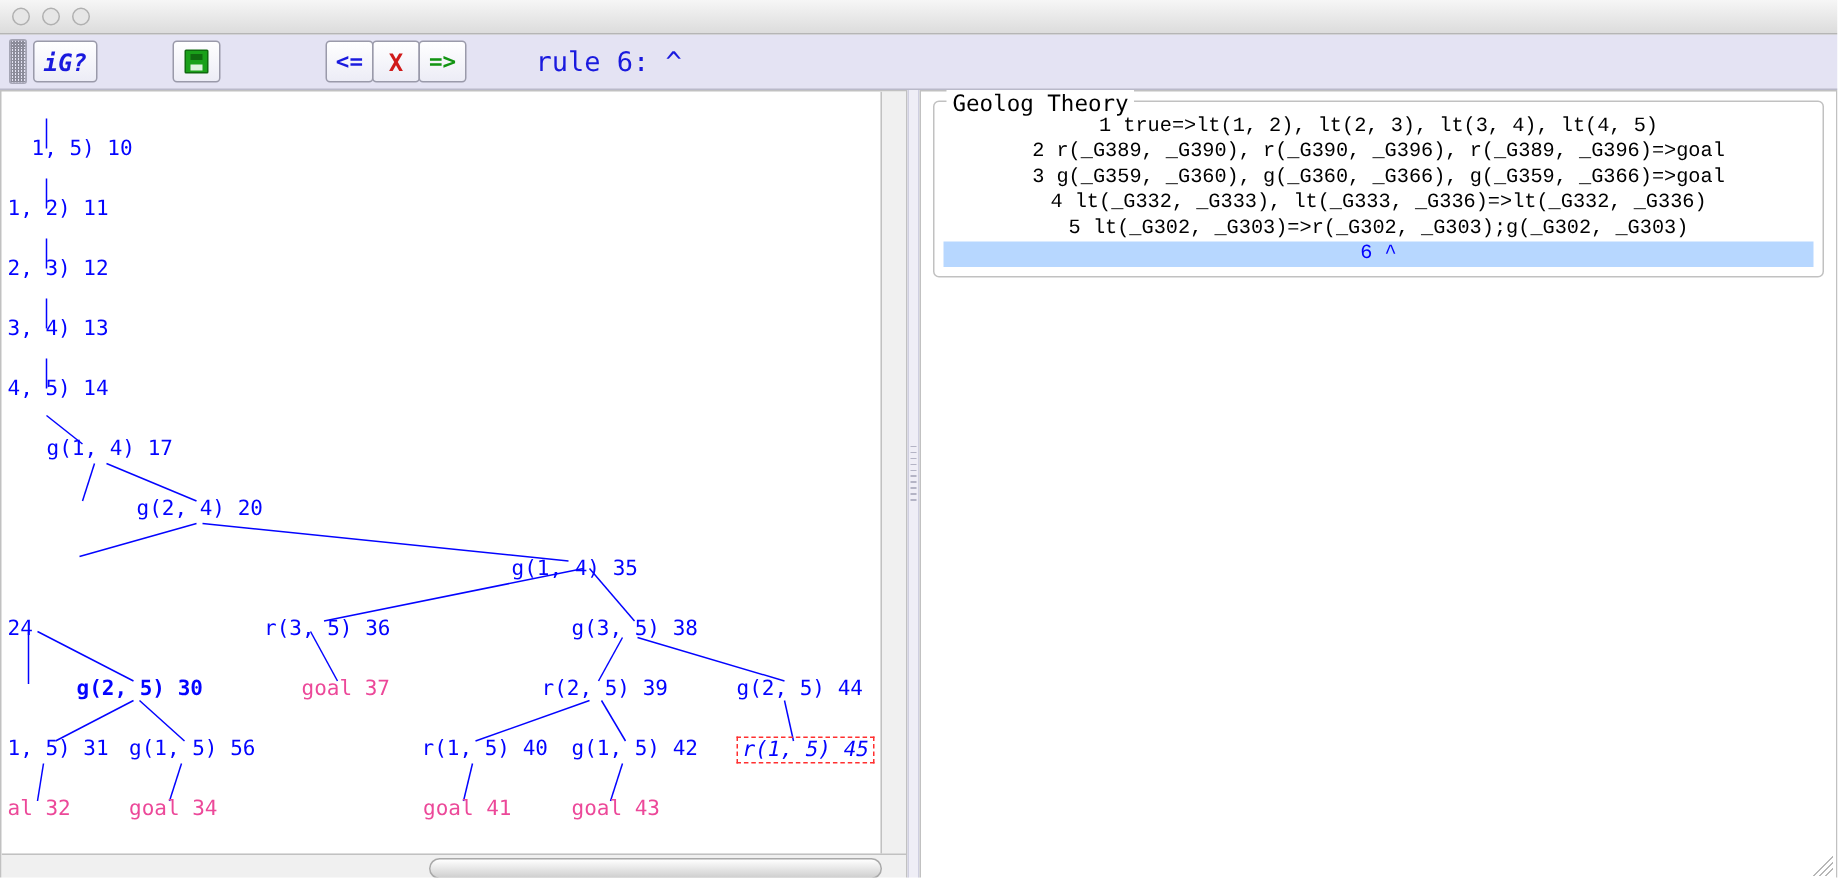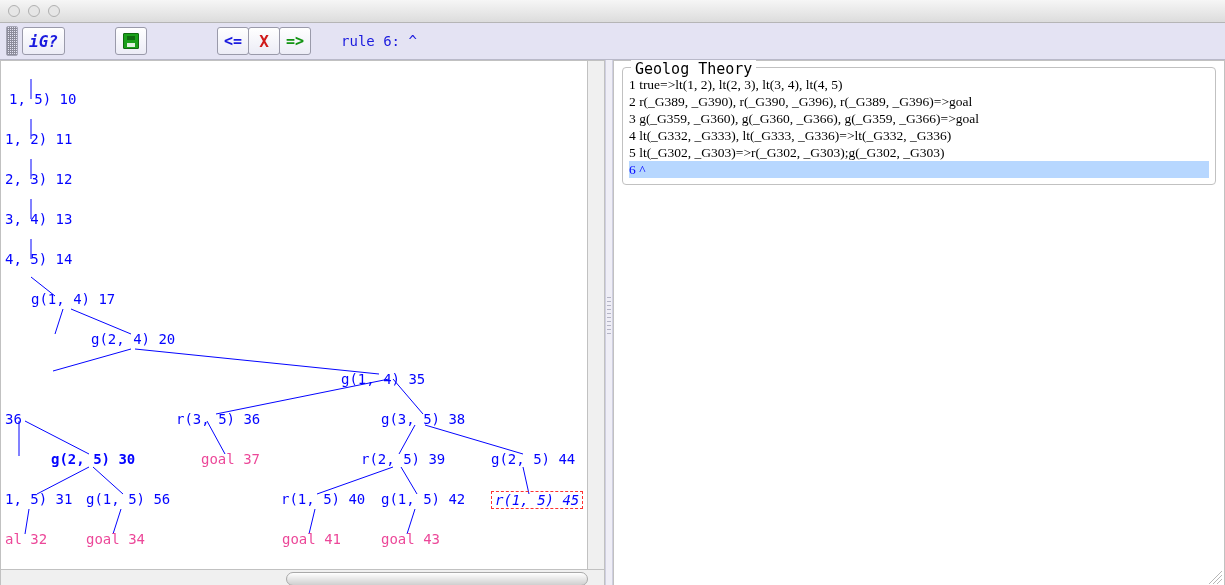--- a/index.html
+++ b/index.html
@@ -76,23 +76,23 @@
     font-weight: bold;
     border-radius: 3px;
     cursor: pointer;
     user-select: none;
     box-sizing: border-box;
   }
   .btn + .btn { margin-left: 0; }
   .gap-small { width: 50px; }
   .gap-med   { width: 50px; }
   .rule-text {
-    margin-left: 30px;
+    margin-left: 46px;
     color: #1a1ade;
-    font-size: 14px;
+    font-size: 18px;
     font-family: "Andale Mono","DejaVu Sans Mono","Lucida Console",monospace;
   }
   .btn .txt-blue { color:#1a1ade; }
   .btn .txt-red  { color:#d01a1a; }
   .btn .txt-green{ color:#129412; }
   .btn .floppy {
     width:14px;height:14px;border:1px solid #0f6a0f;
     background:
       linear-gradient(#0f6a0f,#0f6a0f) center 2px/8px 4px no-repeat,
       linear-gradient(#dff2df,#dff2df) center 9px/8px 4px no-repeat,
@@ -168,25 +168,26 @@
     position: relative;
   }
   .theory-box .legend {
     position:absolute; top:-8px; left:8px;
     background:#fff; padding:0 4px; color:#000;
     font-family: "Andale Mono","DejaVu Sans Mono","Lucida Console",monospace;
     font-size:15px;
   }
   .theory-lines {
     padding: 8px 6px 6px 6px;
-    font-family:Liberation Serif, serif;
+    font-family:Liberation Mono, monospace;
     font-size:13.5px;
     line-height:17px;
     color:#000;
     white-space: pre;
+    text-align: center;
   }
   .theory-lines .line.sel {
     background:#b7d7ff;
     color:#0404ff;
   }
   .theory-lines .line { display:block; }
   .resize-grip {
     position:absolute; right:2px; bottom:2px;
     width:14px;height:14px;
     background:
@@ -253,29 +254,29 @@
           <line x1="392" y1="406" x2="316" y2="433"></line>
           <line x1="400" y1="406" x2="416" y2="433"></line>
           <line x1="522" y1="406" x2="528" y2="433"></line>
           <line x1="28" y1="448" x2="24" y2="473"></line>
           <line x1="120" y1="448" x2="112" y2="473"></line>
           <line x1="314" y1="448" x2="308" y2="473"></line>
           <line x1="414" y1="448" x2="406" y2="473"></line>
         </g>
     </svg>
     <div id="tree-nodes">
-        <div class="tree-label blue" style="left: 8px; top: 30px; text-align: right;">1, 5) 10</div>
+        <div class="tree-label blue" style="left: 20px; top: 30px; text-align: right;">1, 5) 10</div>
         <div class="tree-label blue" style="left: 4px; top: 70px;">1, 2) 11</div>
         <div class="tree-label blue" style="left: 4px; top: 110px;">2, 3) 12</div>
         <div class="tree-label blue" style="left: 4px; top: 150px;">3, 4) 13</div>
         <div class="tree-label blue" style="left: 4px; top: 190px;">4, 5) 14</div>
         <div class="tree-label blue" style="left: 30px; top: 230px;">g(1, 4) 17</div>
         <div class="tree-label blue" style="left: 90px; top: 270px;">g(2, 4) 20</div>
         <div class="tree-label blue" style="left: 340px; top: 310px;">g(1, 4) 35</div>
-        <div class="tree-label blue" style="left: 4px; top: 350px;">36</div>
+        <div class="tree-label blue" style="left: 4px; top: 350px;">24</div>
         <div class="tree-label blue" style="left: 175px; top: 350px;">r(3, 5) 36</div>
         <div class="tree-label blue" style="left: 380px; top: 350px;">g(3, 5) 38</div>
         <div class="tree-label blue" style="left: 50px; top: 390px; font-weight: bold;">g(2, 5) 30</div>
         <div class="tree-label black" style="left: 200px; top: 390px;">goal 37</div>
         <div class="tree-label blue" style="left: 360px; top: 390px;">r(2, 5) 39</div>
         <div class="tree-label blue" style="left: 490px; top: 390px;">g(2, 5) 44</div>
         <div class="tree-label blue" style="left: 4px; top: 430px;">1, 5) 31</div>
         <div class="tree-label blue" style="left: 85px; top: 430px;">g(1, 5) 56</div>
         <div class="tree-label blue" style="left: 280px; top: 430px;">r(1, 5) 40</div>
         <div class="tree-label blue" style="left: 380px; top: 430px;">g(1, 5) 42</div>

